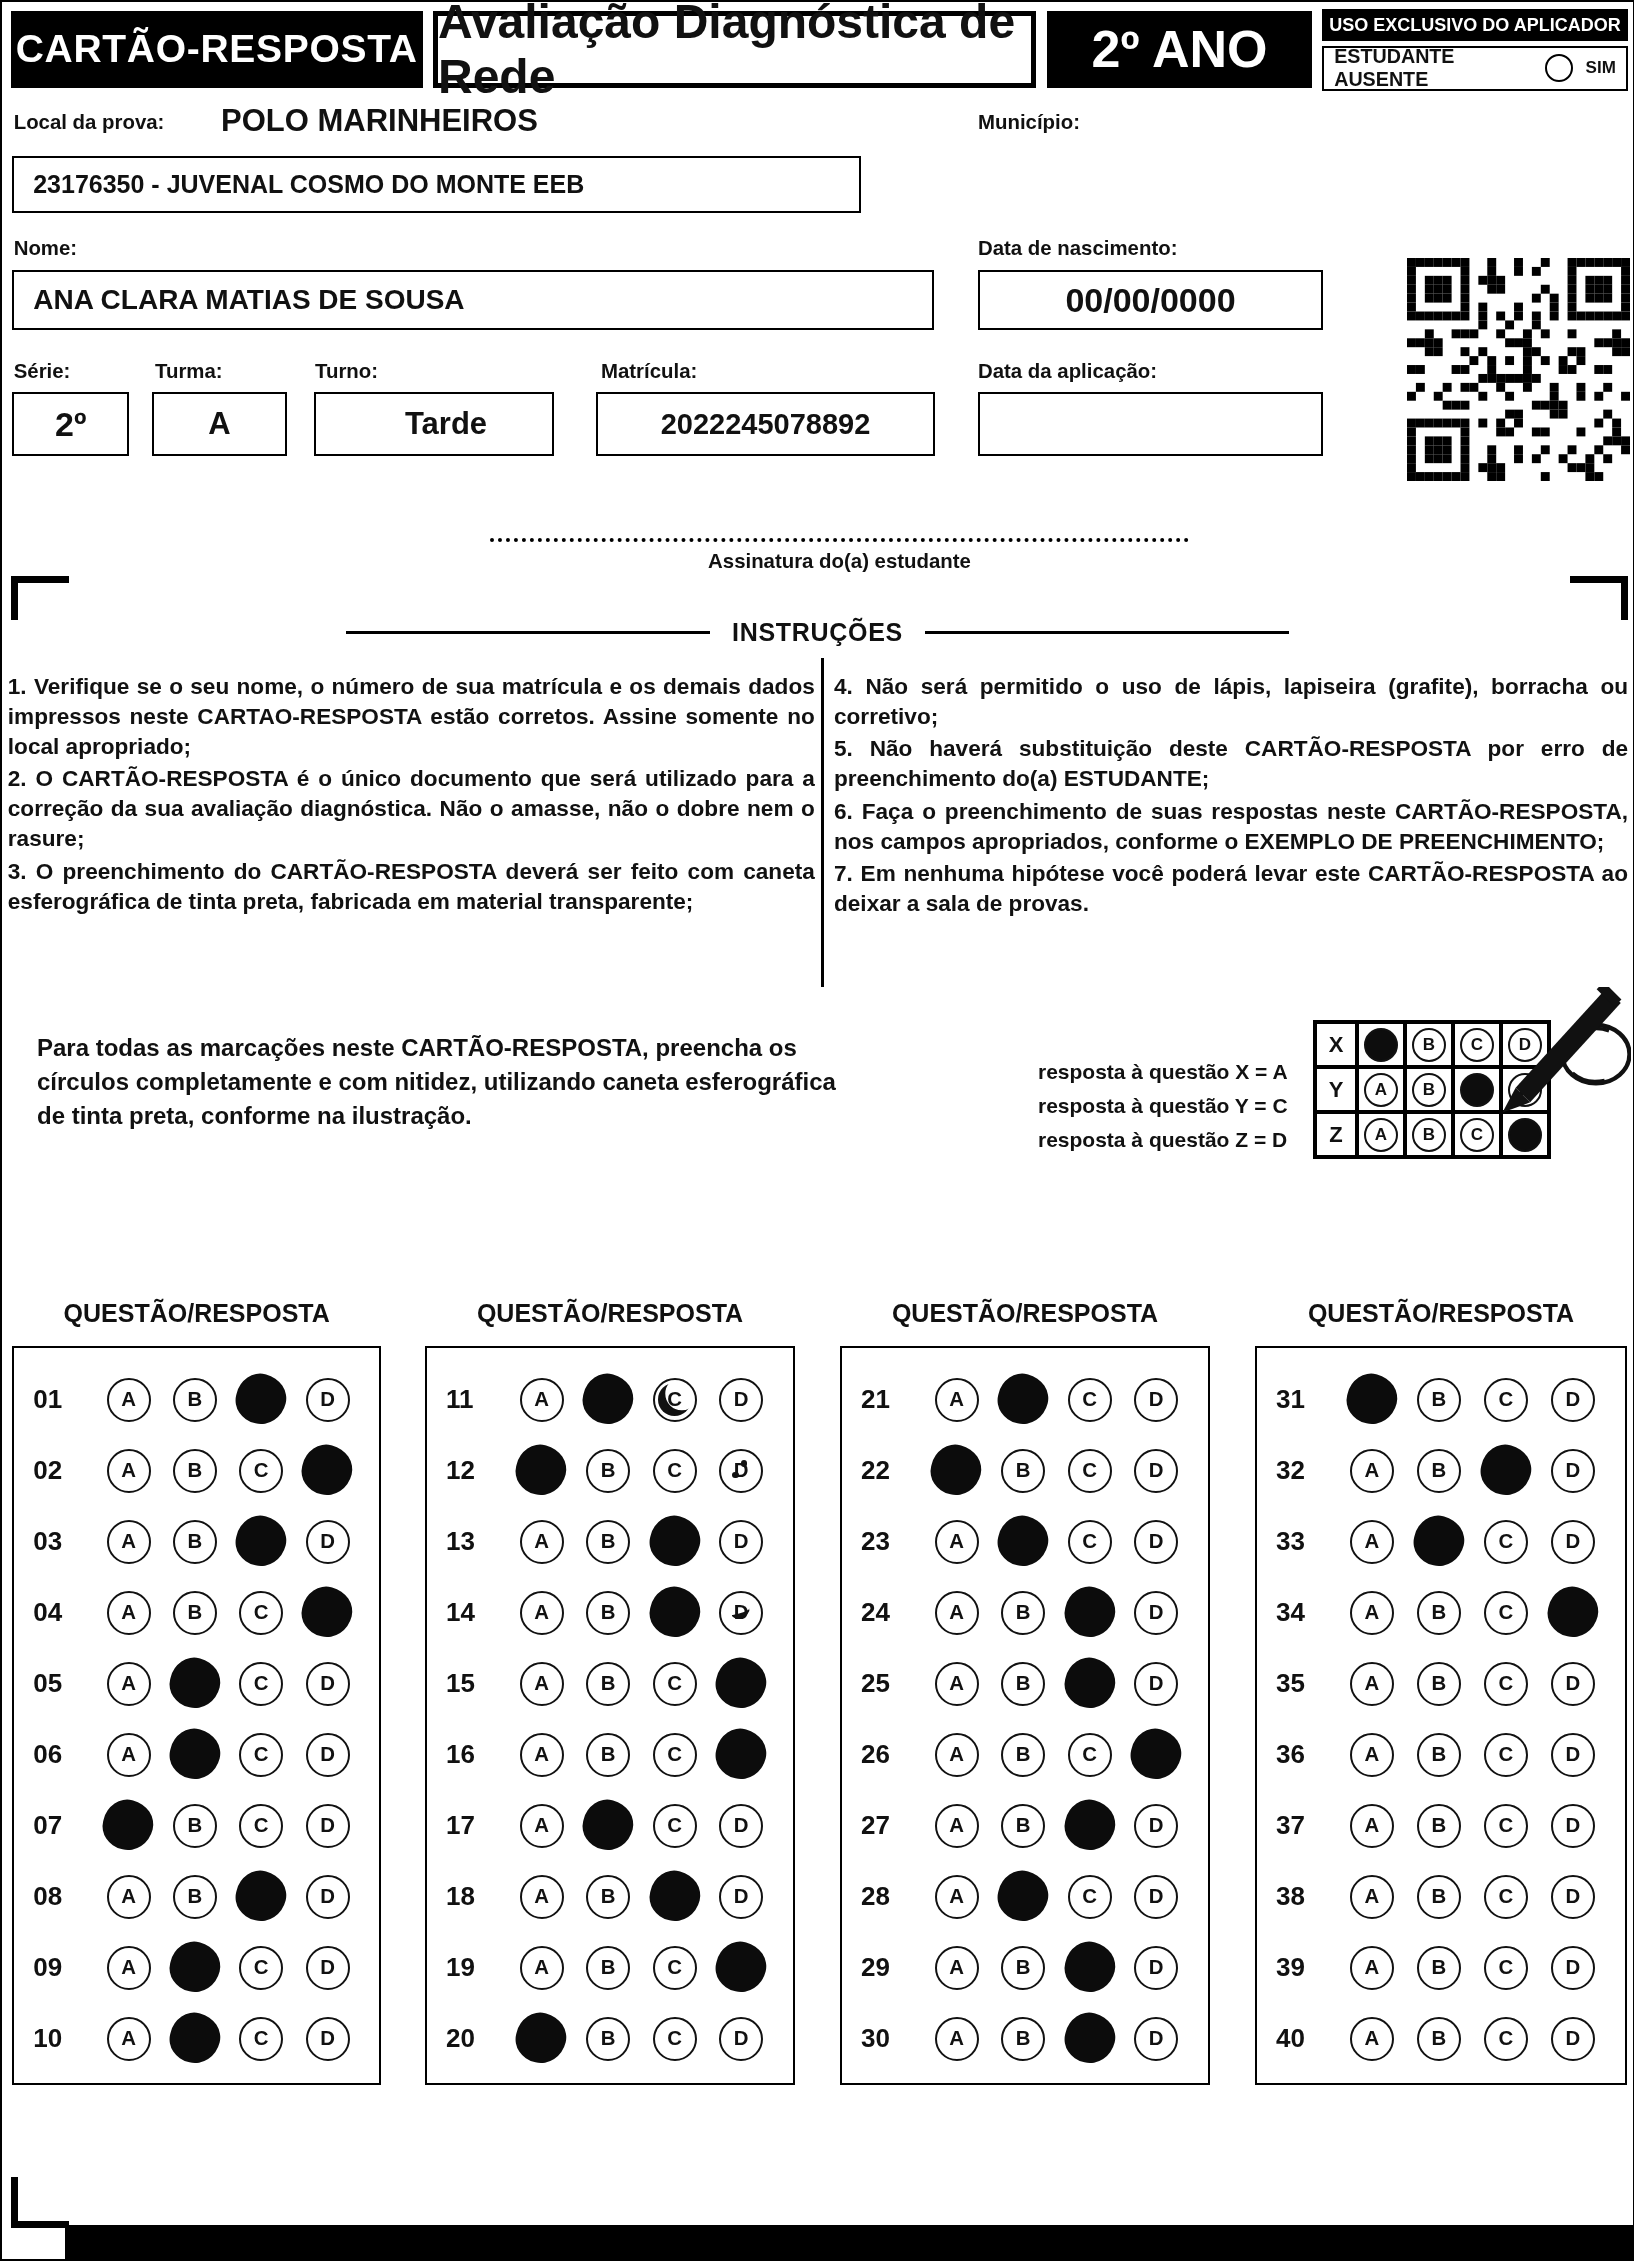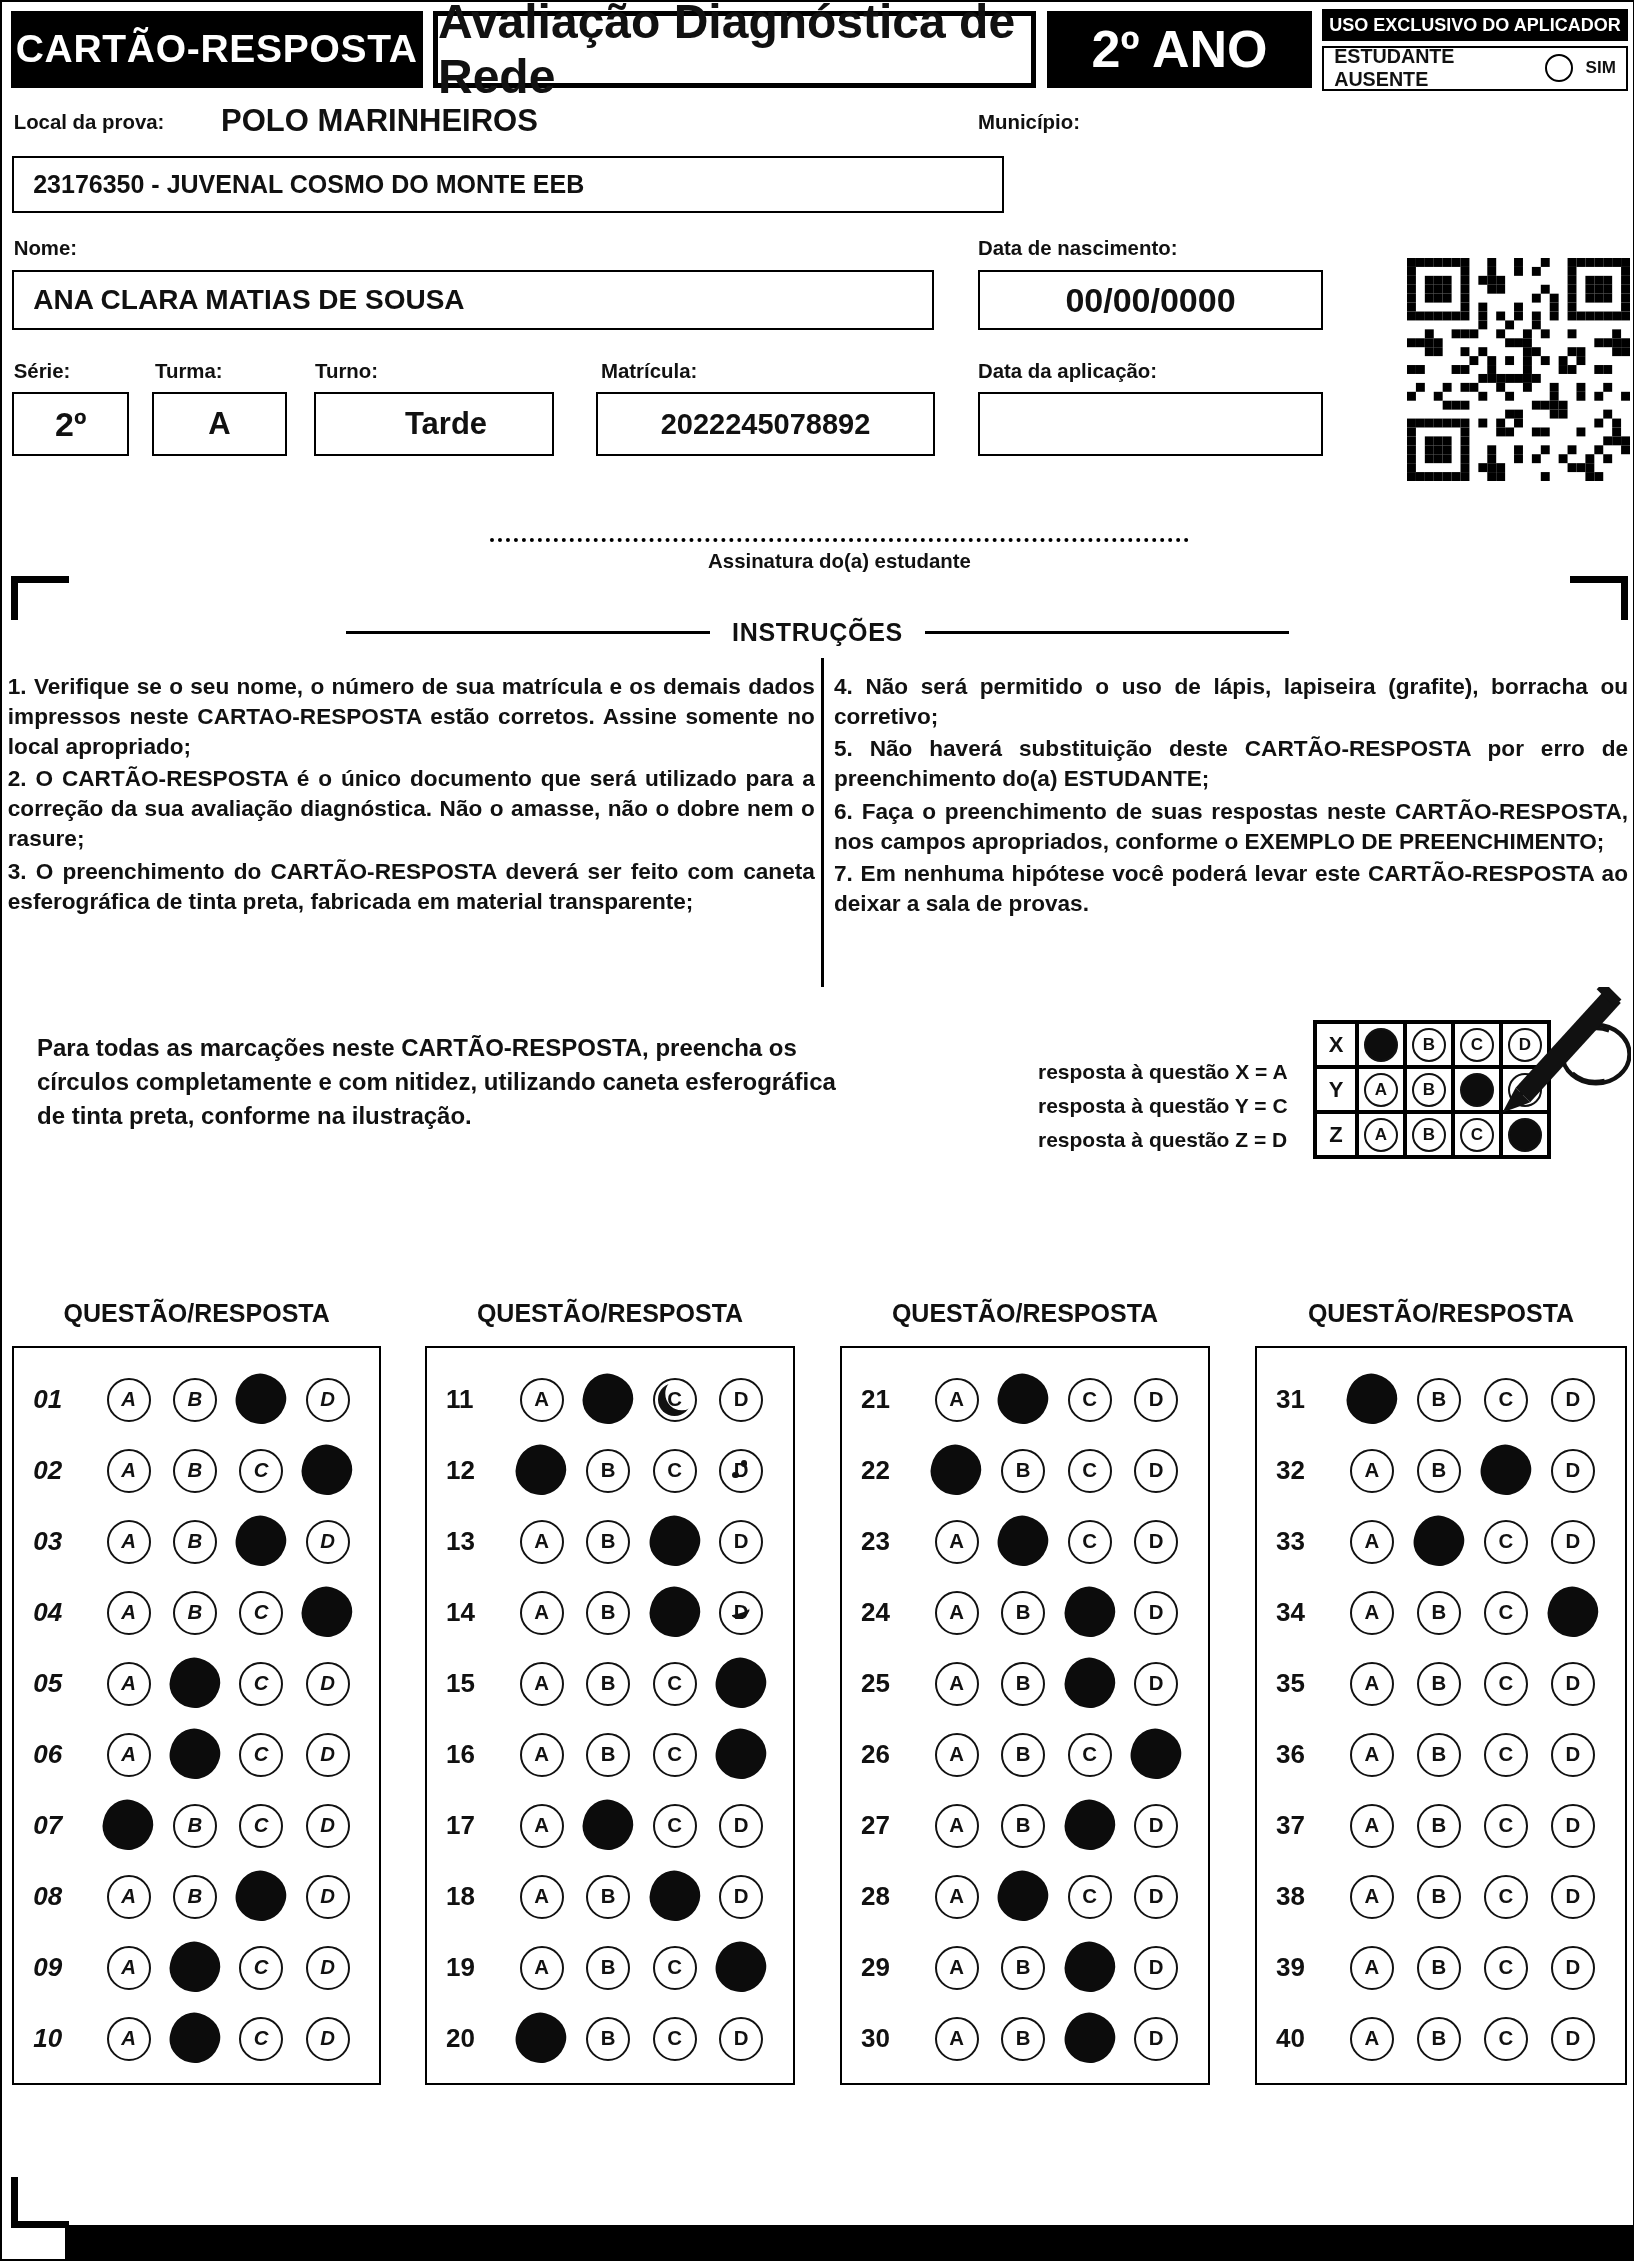--- a/index.html
+++ b/index.html
@@ -19,21 +19,21 @@
   .aplicador  { left:1320px; top:7.3px; width:306px; }
   .uso        { height:32px; background:#000; color:#fff; font-weight:bold; font-size:18px; display:flex; align-items:center; justify-content:center; }
   .ausente    { margin-top:4.4px; height:45px; border:2.9px solid #000; display:flex; align-items:center; padding:0 10.2px; gap:13px; }
   .ausente .lbl { font-weight:bold; font-size:19.7px; flex:1; }
   .circle-blank { width:28px; height:28px; border:2.9px solid #000; border-radius:50%; }
   .ausente .sim { font-weight:bold; font-size:17px; }
 
   
   .flabel { font-weight:bold; font-size:20.4px; }
   .fbox   { border:2.9px solid #000; display:flex; align-items:center; font-weight:bold; }
-  .school-box    { left:10.2px;  top:154px; width:992px; height:57px; font-size:25px; padding-left:19px; }
+  .school-box    { left:10.2px;  top:154px; width:849px; height:57px; font-size:25px; padding-left:19px; }
   .municipio-box { left:976px; top:154px; width:345px; height:57px; font-size:31px; padding-left:51px; }
   .nome-box      { left:10.2px;  top:268px; width:922px; height:60px; font-size:28px; padding-left:19px; }
   .nasc-box      { left:976px; top:268px; width:345px; height:60px; font-size:34px; justify-content:center; }
   .serie-box     { left:10.2px;  top:390px; width:117px; height:64px; font-size:34px; justify-content:center; }
   .turma-box     { left:150px; top:390px; width:135px; height:64px; font-size:31px; justify-content:center; }
   .turno-box     { left:312px; top:390px; width:240px; height:64px; font-size:31px; justify-content:center;padding-left:24px; }
   .matric-box    { left:594px; top:390px; width:339px; height:64px; font-size:29px; justify-content:center; }
   .aplic-box     { left:976px; top:390px; width:345px; height:64px; }
   #qr { left:1405px; top:256px; width:223px; height:223px; }
 
@@ -67,21 +67,21 @@
   .ex-bubble.filled { background:#0d0d0d; color:transparent; }
   #handpen { left:1461px; top:985px; }
 
   
   .qr-header { top:1297px; text-align:center; font-weight:bold; font-size:25px; }
   .qh1 { left:10.2px;   width:369px; }
   .qh2 { left:423px;  width:370px; }
   .qh3 { left:838px; width:370px; }
   .qh4 { left:1253px; width:372px; }
   .ans-box { top:1344px; height:739px; border:2.9px solid #000; padding-top:16px; }
-  .ab1 { left:10.2px;   width:369px;font-style:italic; }
+  .ab1 { left:10.2px;   width:369px; }
   .ab2 { left:423px;  width:370px; }
   .ab3 { left:838px; width:370px; }
   .ab4 { left:1253px; width:372px; }
   .q-row { height:71px; display:flex; align-items:center; }
   .q-num { width:70px; padding-left:19px; font-weight:bold; font-size:26px; }
   .q-bubbles { flex:1; display:flex; justify-content:space-evenly; align-items:center; padding-right:7.3px; }
   .bubble { position:relative; width:44px; height:44px; border:2.9px solid #111; border-radius:50%;
             display:flex; align-items:center; justify-content:center; font-weight:bold; font-size:20.4px; }
   .bubble.filled::after { content:""; position:absolute; inset:-5.1px; background:#0c0c0c;
             border-radius:47% 53% 50% 50% / 52% 48% 54% 46%; transform:rotate(14deg); }

